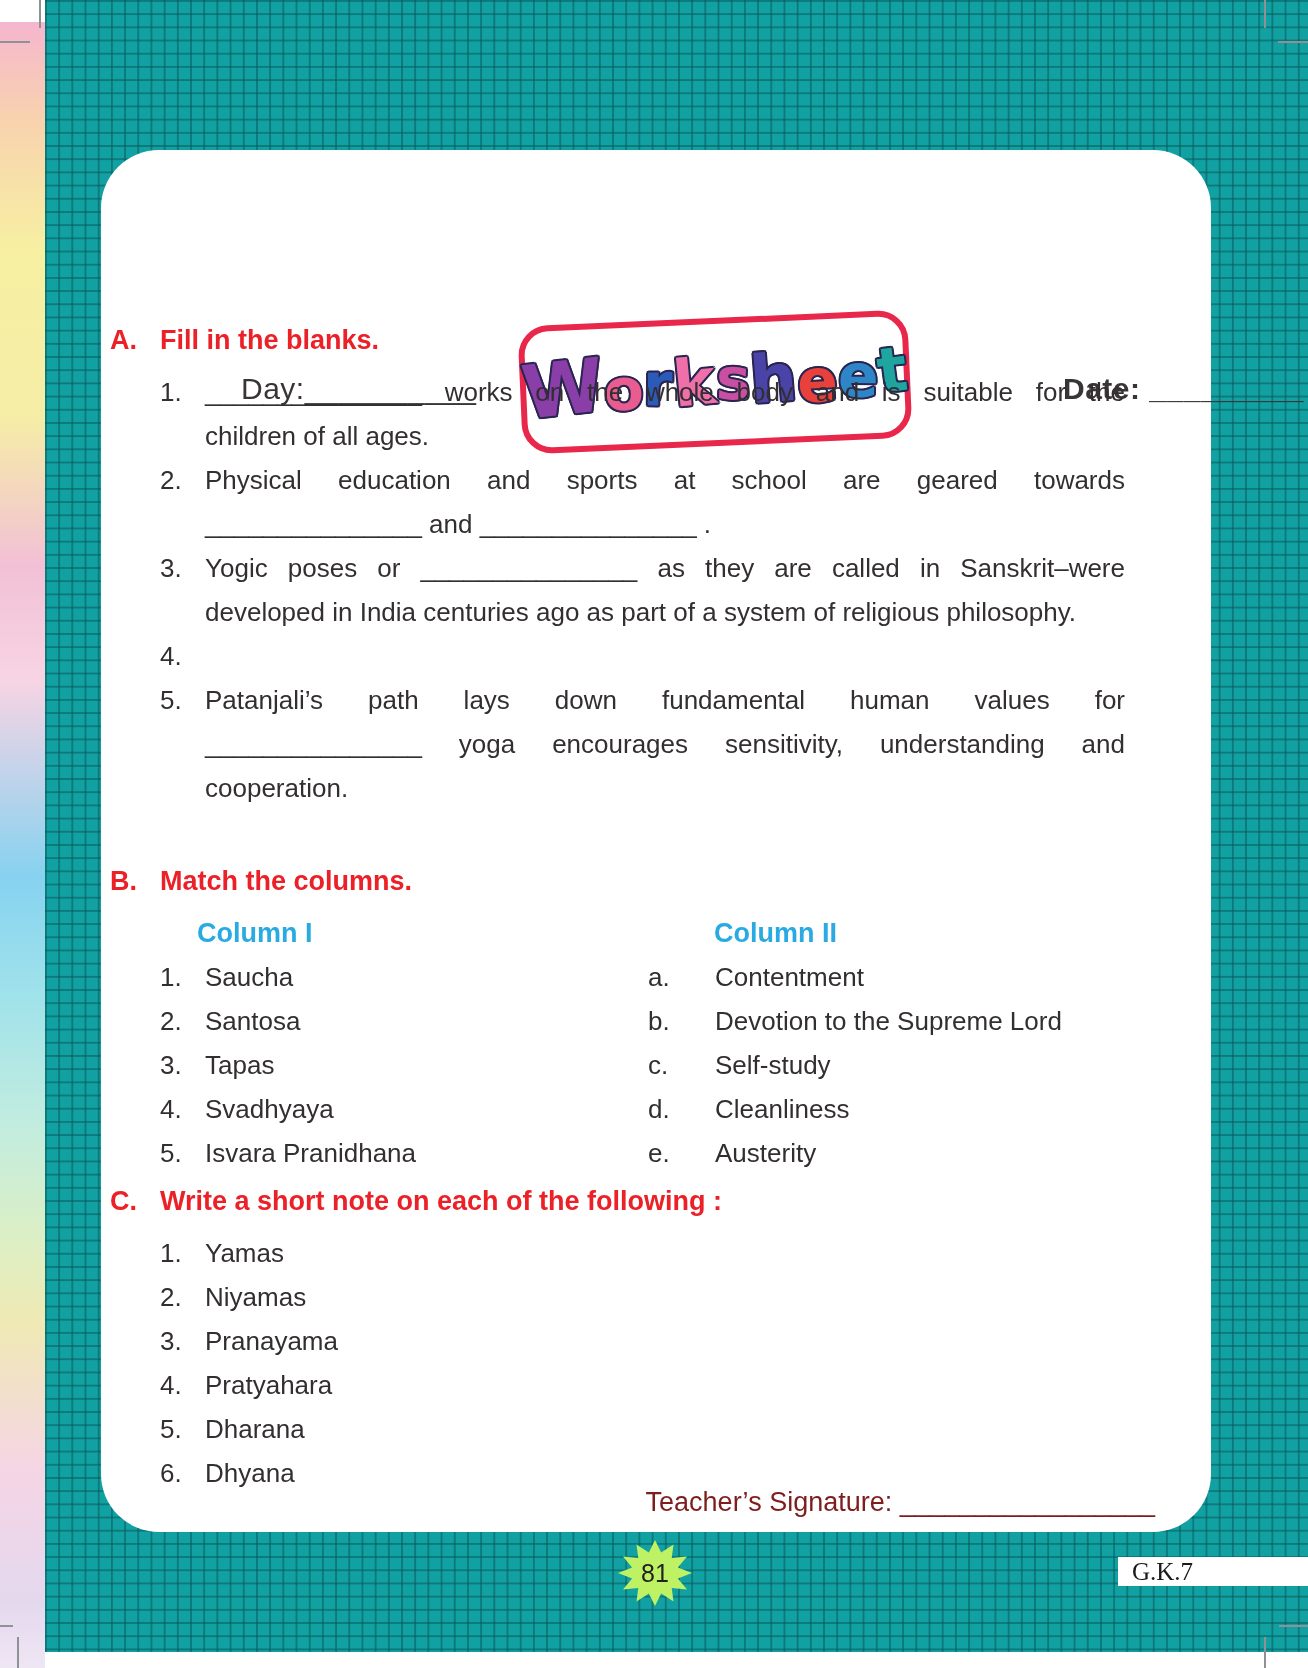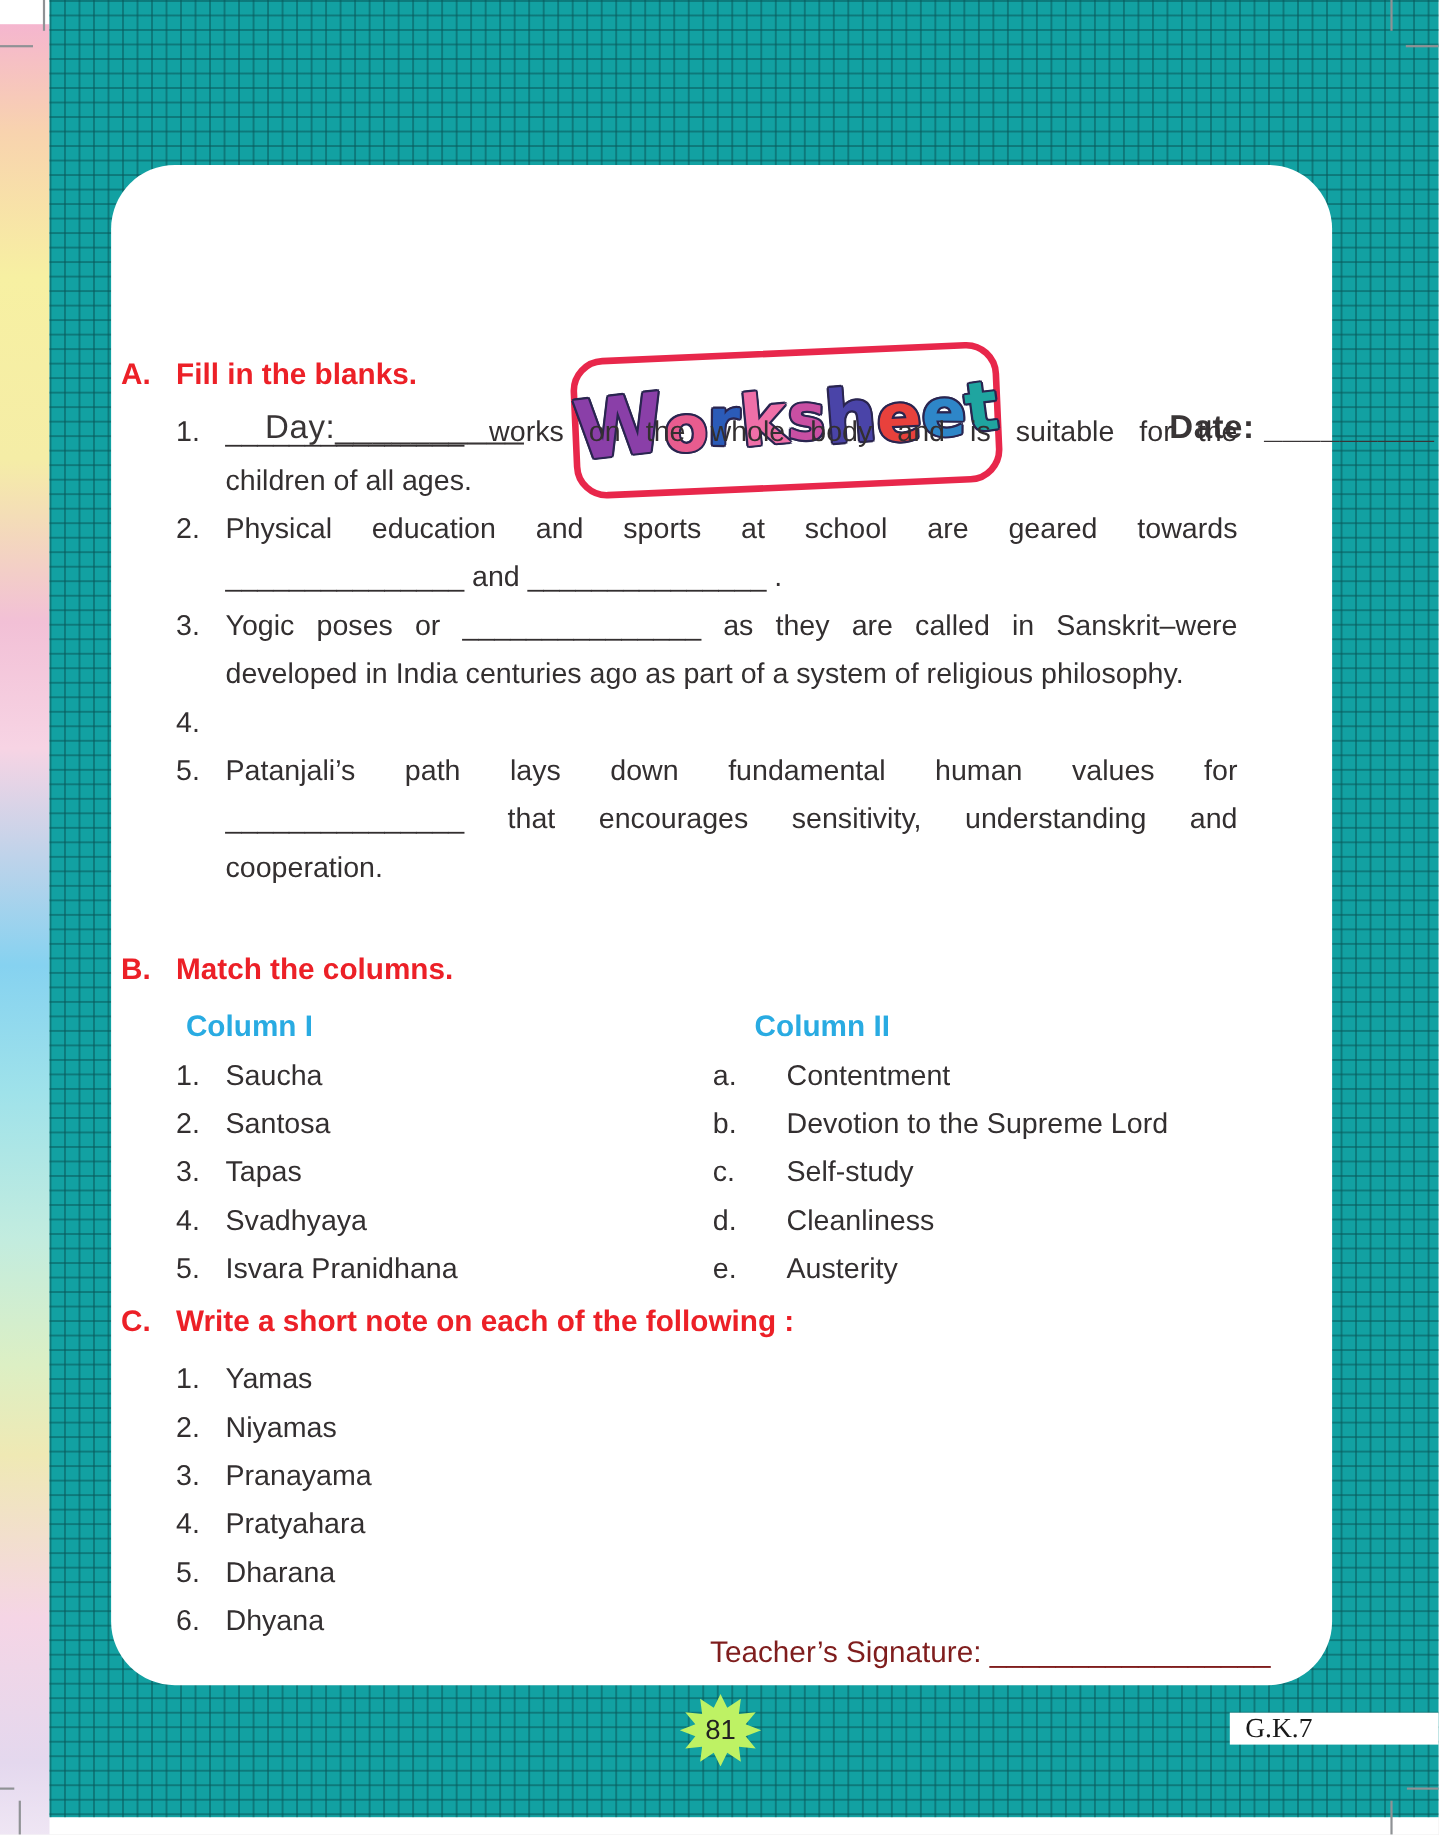--- a/index.html
+++ b/index.html
@@ -66,21 +66,21 @@
   .sec-head { display:flex; font-weight:bold; font-size:27px; color:#EC2027;
               line-height:36px; margin-bottom:12px; }
   .sec-head .slet { width:50px; padding-left:9px; box-sizing:content-box; }
   .body-text { font-size:26px; color:#332f30; }
   .arow { display:flex; }
   .arow .num { width:45px; margin-left:59px; line-height:44px; flex:none; }
   .arow .itext { width:920px; flex:none; }
   .line { line-height:44px; }
   .line.j { text-align:justify; text-align-last:justify; }
   .colhead { display:flex; font-weight:bold; font-size:27px; color:#29ABE2;
-             line-height:44px; margin-left:68px; }
+             line-height:44px; margin-left:96px; }
   .colhead .c1 { width:517px; flex:none; }
   .brow { display:flex; line-height:44px; }
   .brow .num  { width:45px;  margin-left:59px; flex:none; }
   .brow .bleft{ width:443px; flex:none; }
   .brow .blet { width:67px;  flex:none; }
   .crow { display:flex; line-height:44px; }
   .crow .num { width:45px; margin-left:59px; flex:none; }
   .signature {
     position:absolute; left:0; top:1332px; width:1054px; text-align:right;
     font-size:27px; color:#7f1d1d; line-height:40px; white-space:nowrap;
@@ -166,21 +166,21 @@
       </div>
       <div class="arow body-text">
         <span class="num">4.</span>
         <div class="itext">
         </div>
       </div>
       <div class="arow body-text">
         <span class="num">5.</span>
         <div class="itext">
           <div class="line j">Patanjali’s path lays down fundamental human values for</div>
-          <div class="line j">_______________ that encourages sensitivity, understanding and</div>
+          <div class="line j">_______________ yoga encourages sensitivity, understanding and</div>
           <div class="line">cooperation.</div>
         </div>
       </div>
     </div>
 
     <div class="sec secB">
       <div class="sec-head">
         <span class="slet">B.</span>
         <span class="stitle">Match the columns.</span>
       </div>

